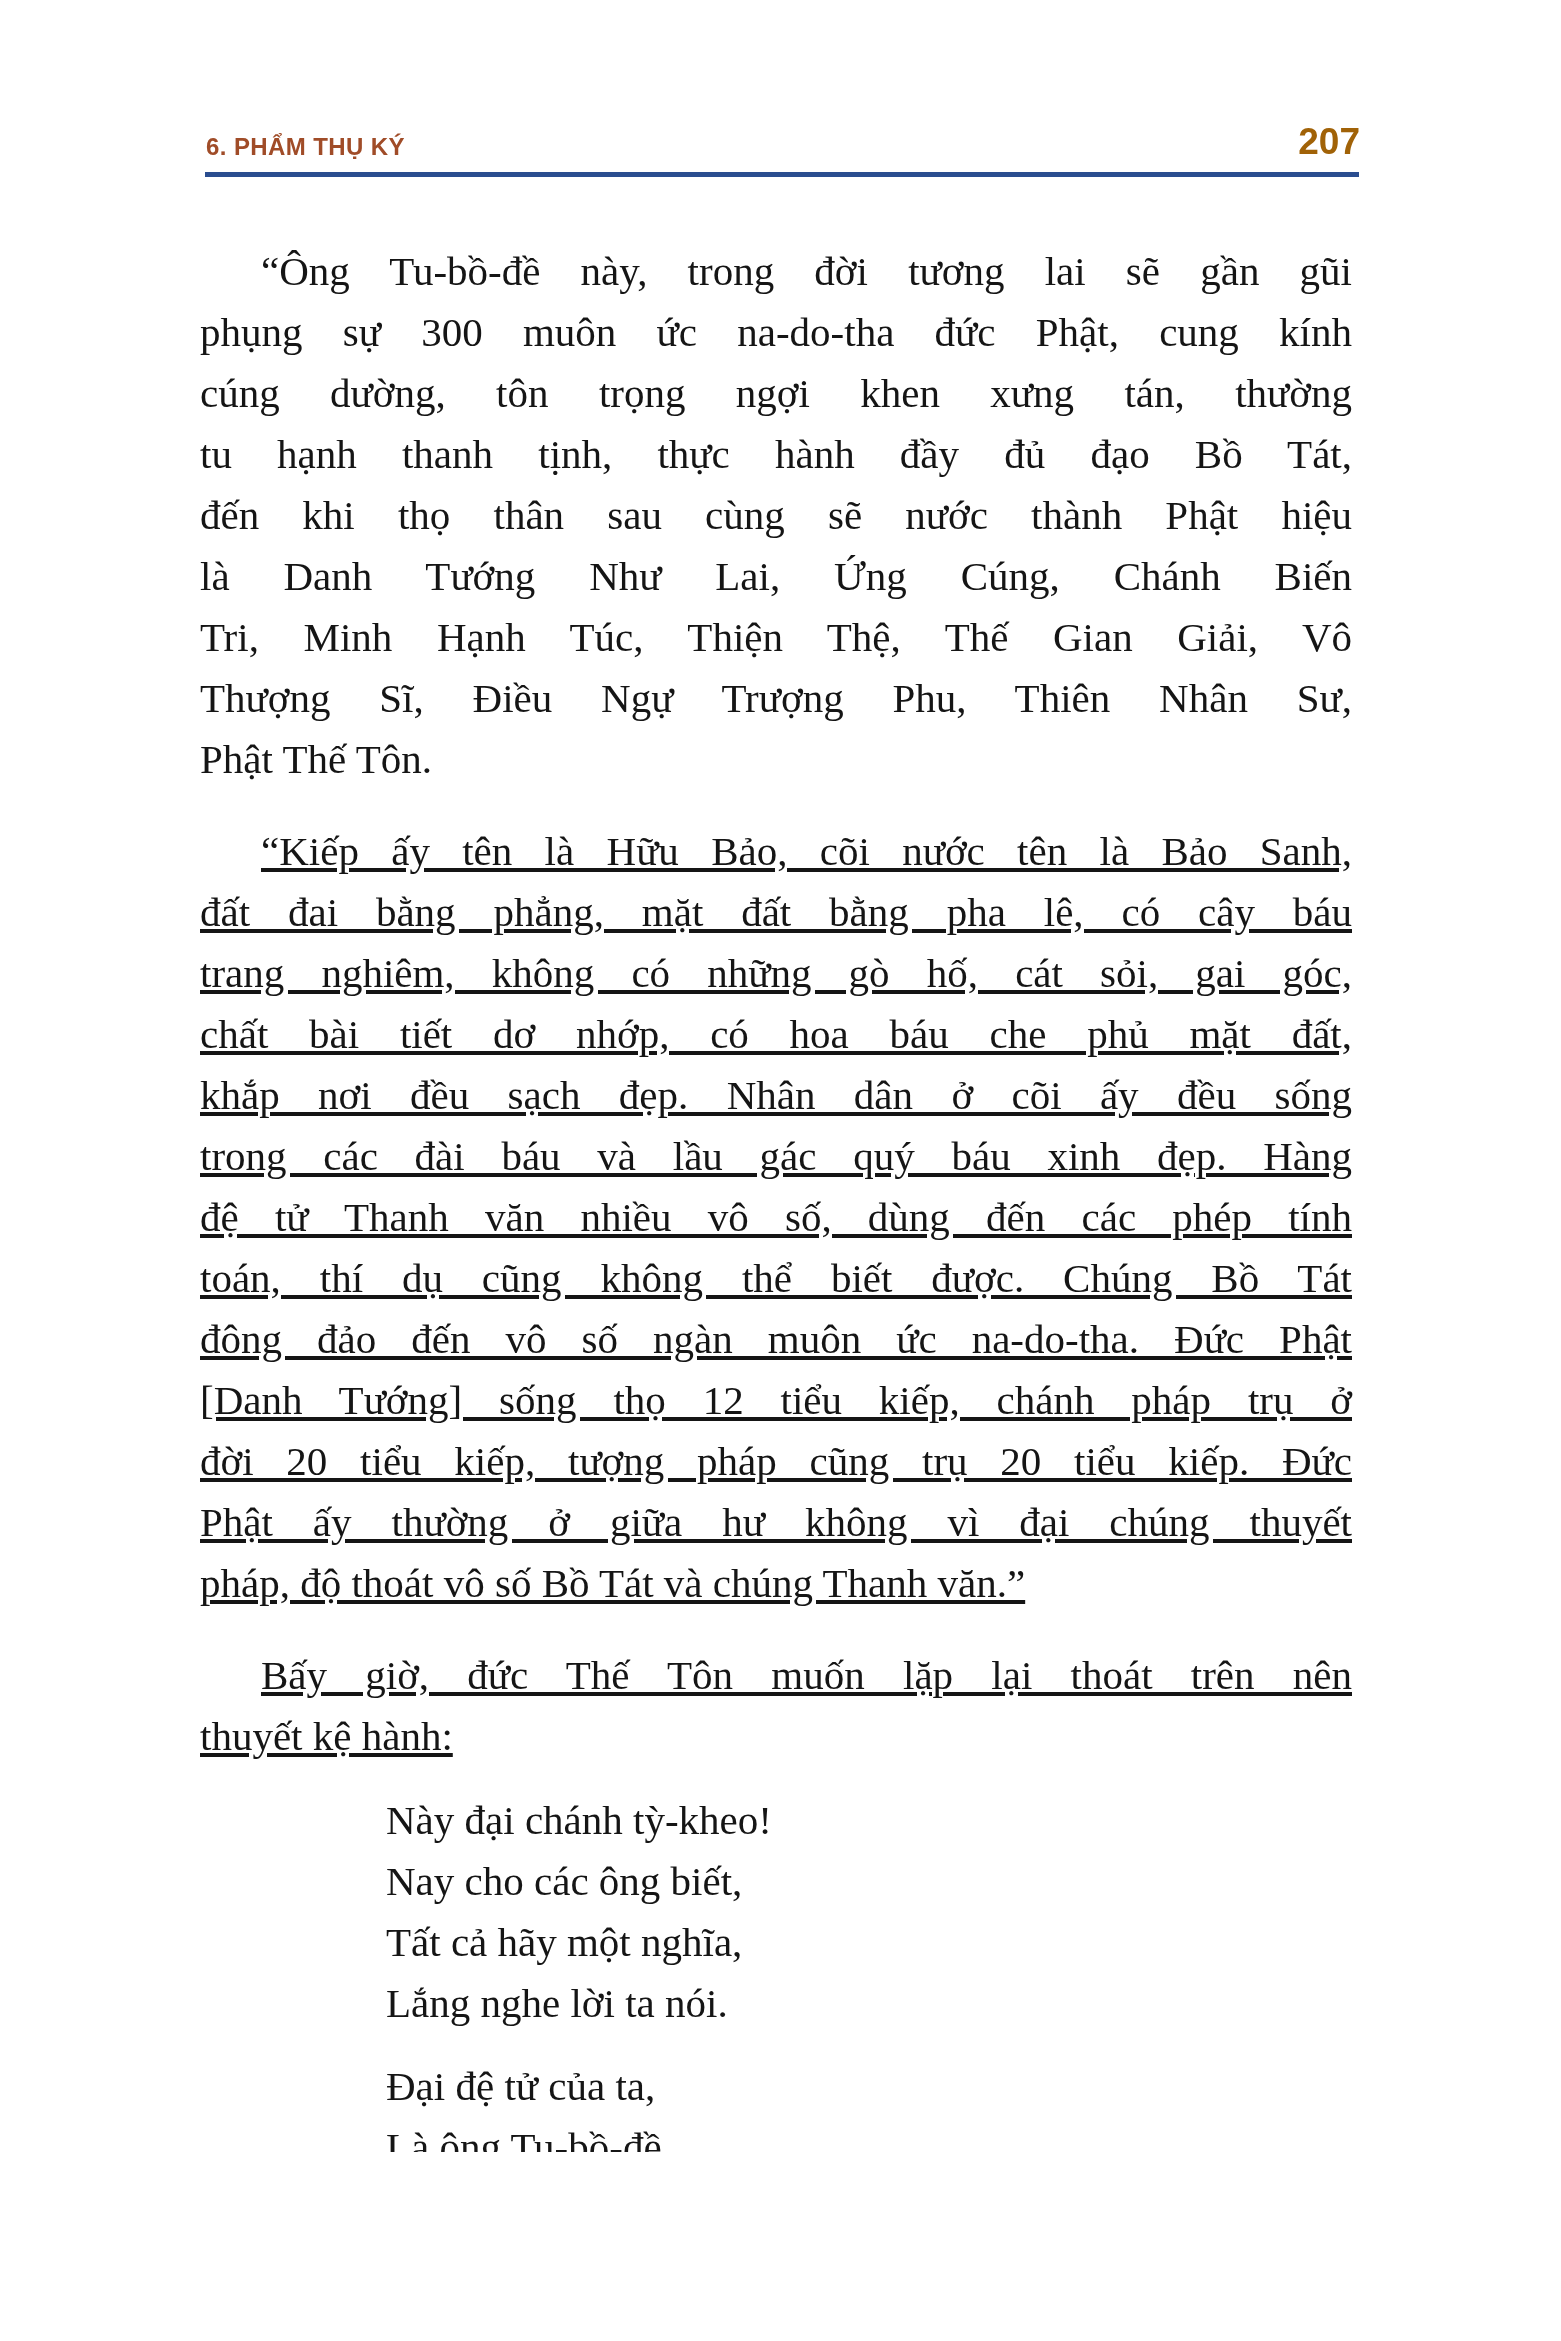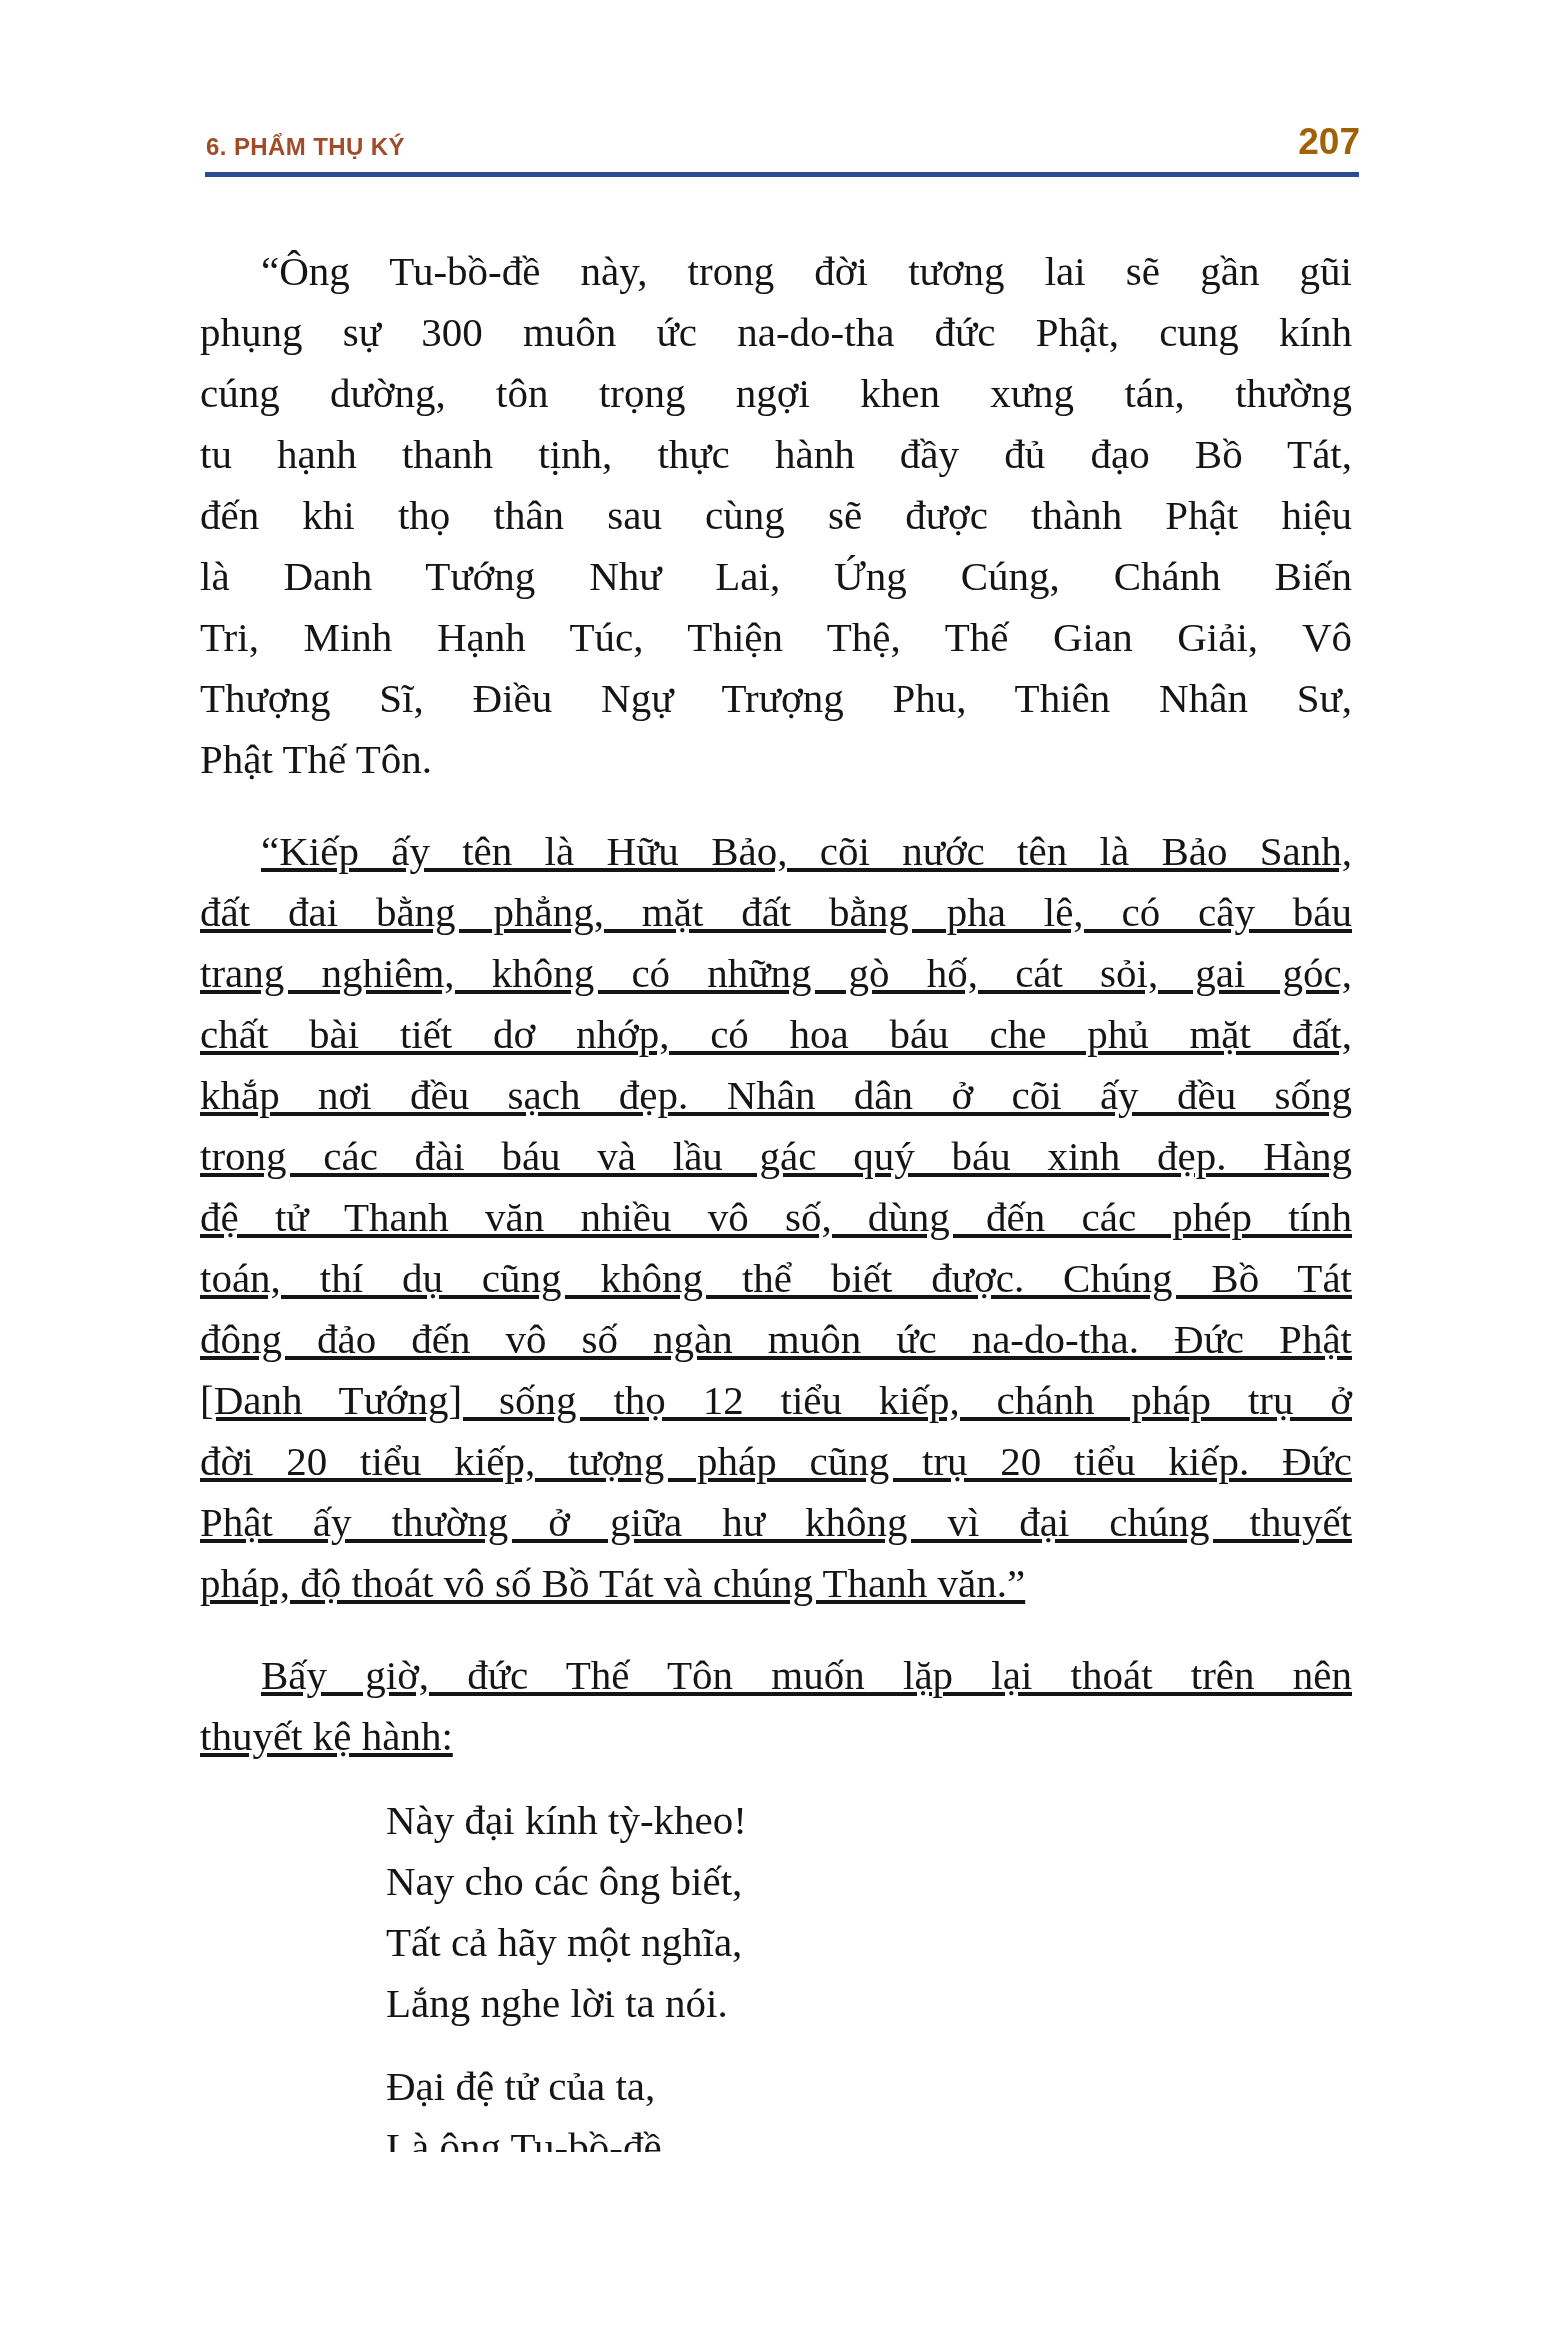--- a/index.html
+++ b/index.html
@@ -74,21 +74,21 @@
 <div class="page">
   <div class="chapter-title">6. PHẨM THỤ KÝ</div>
   <div class="page-number">207</div>
   <div class="header-rule"></div>
   <div class="body-text" id="body-text">
       <div class="para">
         <div class="line just ind">“Ông Tu-bồ-đề này, trong đời tương lai sẽ gần gũi</div>
         <div class="line just">phụng sự 300 muôn ức na-do-tha đức Phật, cung kính</div>
         <div class="line just">cúng dường, tôn trọng ngợi khen xưng tán, thường</div>
         <div class="line just">tu hạnh thanh tịnh, thực hành đầy đủ đạo Bồ Tát,</div>
-        <div class="line just">đến khi thọ thân sau cùng sẽ được thành Phật hiệu</div>
+        <div class="line just">đến khi thọ thân sau cùng sẽ nước thành Phật hiệu</div>
         <div class="line just">là Danh Tướng Như Lai, Ứng Cúng, Chánh Biến</div>
         <div class="line just">Tri, Minh Hạnh Túc, Thiện Thệ, Thế Gian Giải, Vô</div>
         <div class="line just">Thượng Sĩ, Điều Ngự Trượng Phu, Thiên Nhân Sư,</div>
         <div class="line">Phật Thế Tôn.</div>
       </div>
       <div class="para">
         <div class="line just ind">“Kiếp ấy tên là Hữu Bảo, cõi nước tên là Bảo Sanh,</div>
         <div class="line just">đất đai bằng phẳng, mặt đất bằng pha lê, có cây báu</div>
         <div class="line just">trang nghiêm, không có những gò hố, cát sỏi, gai góc,</div>
         <div class="line just">chất bài tiết dơ nhớp, có hoa báu che phủ mặt đất,</div>
@@ -100,21 +100,21 @@
         <div class="line just">[Danh Tướng] sống thọ 12 tiểu kiếp, chánh pháp trụ ở</div>
         <div class="line just">đời 20 tiểu kiếp, tượng pháp cũng trụ 20 tiểu kiếp. Đức</div>
         <div class="line just">Phật ấy thường ở giữa hư không vì đại chúng thuyết</div>
         <div class="line">pháp, độ thoát vô số Bồ Tát và chúng Thanh văn.”</div>
       </div>
       <div class="para">
         <div class="line just ind">Bấy giờ, đức Thế Tôn muốn lặp lại thoát trên nên</div>
         <div class="line">thuyết kệ hành:</div>
       </div>
       <div class="verse">
-        <div class="vline">Này đại kính tỳ-kheo!</div>
+        <div class="vline">Này đại chánh tỳ-kheo!</div>
         <div class="vline">Nay cho các ông biết,</div>
         <div class="vline">Tất cả hãy một nghĩa,</div>
         <div class="vline">Lắng nghe lời ta nói.</div>
       </div>
       <div class="verse">
         <div class="vline">Đại đệ tử của ta,</div>
         <div class="vline">Là ông Tu-bồ-đề,</div>
       </div>
     </div>
 </div>

